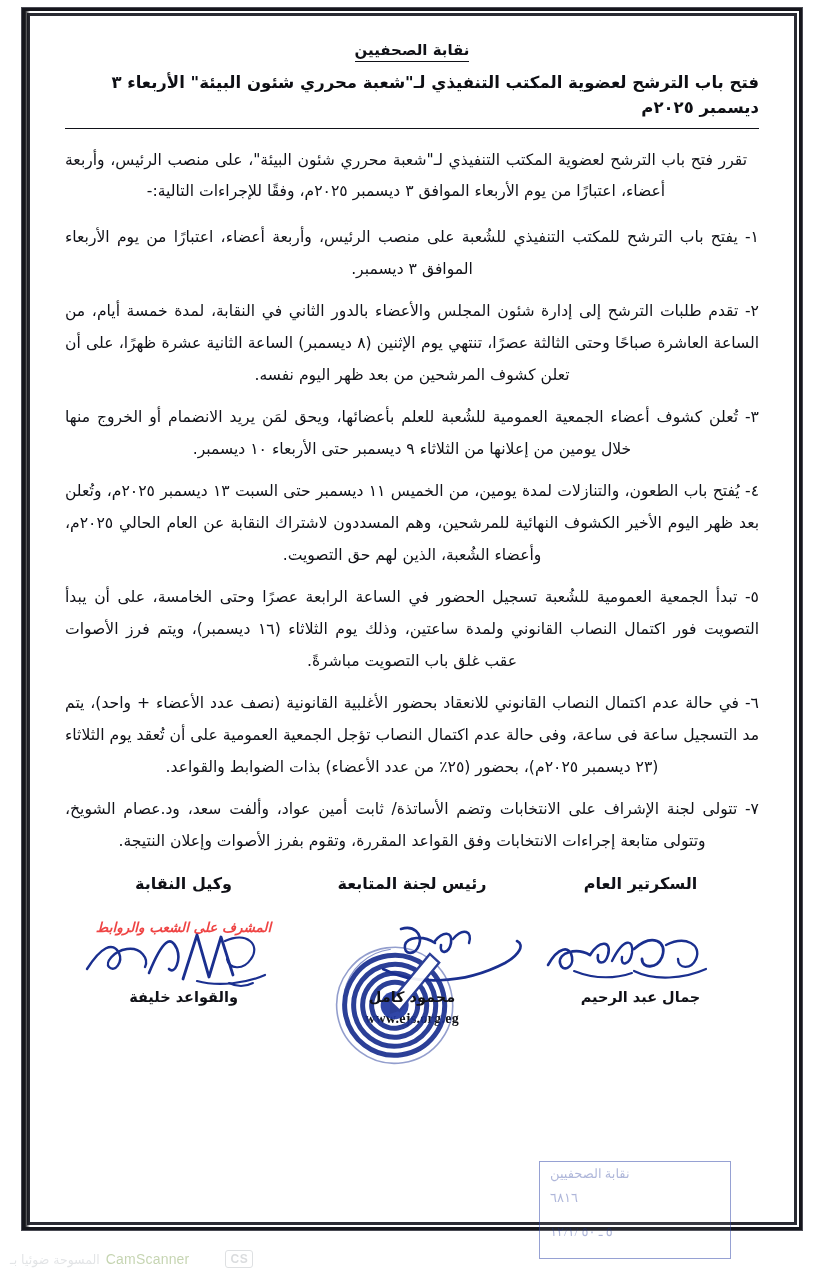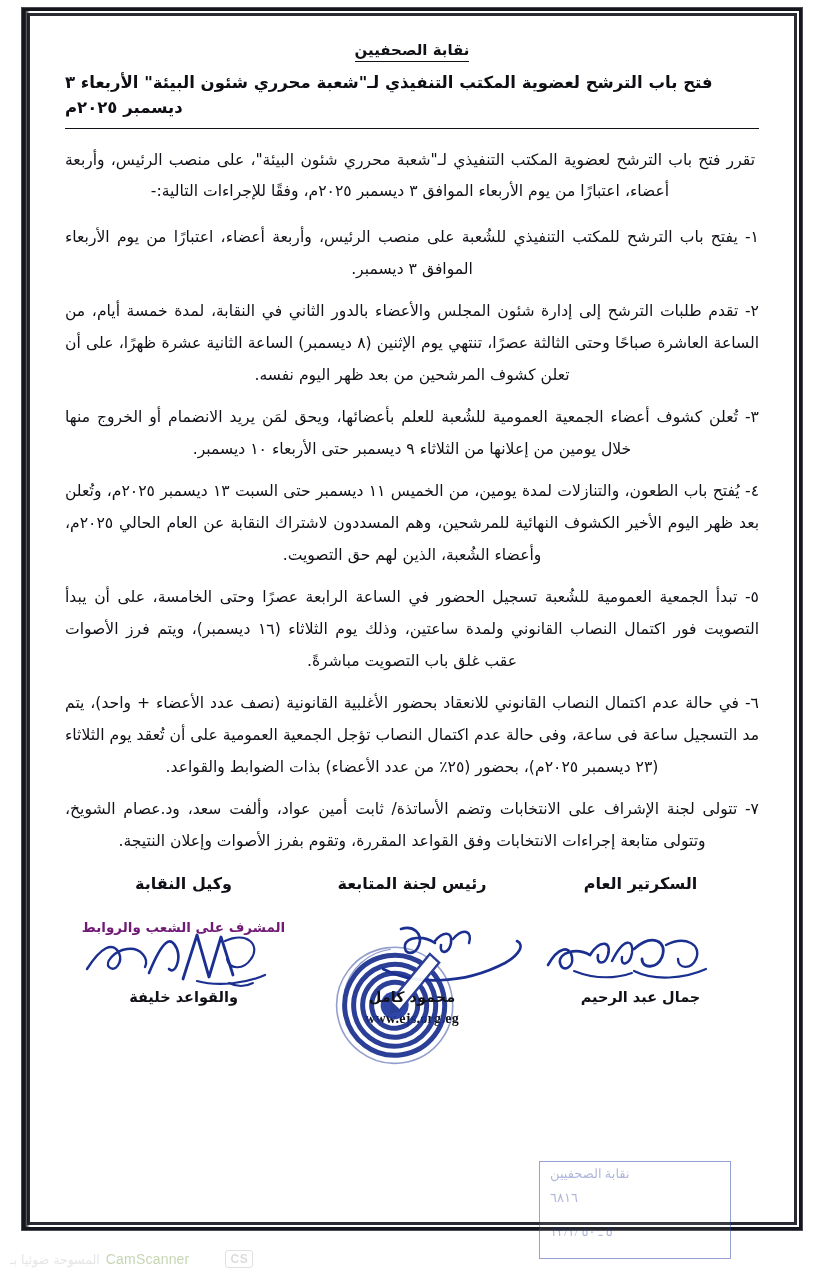--- a/index.html
+++ b/index.html
@@ -56,40 +56,40 @@
     color: #111218;
     letter-spacing: 0.2px;
     margin: 2px 0 12px 0;
   }
   .org-header span {
     border-bottom: 1.6px solid #111218;
     padding-bottom: 2px;
   }
 
   .doc-title {
-    text-align: left;
+    text-align: right;
     font-size: 16.5px;
     font-weight: bold;
     color: #0e0f14;
     line-height: 1.5;
     margin: 0 0 16px 0;
     border-bottom: 1.6px solid #111218;
     padding-bottom: 7px;
   }
 
   
   .doc-body {
     font-size: 15.6px;
     line-height: 2.05;
     color: #101117;
     text-align: justify;
     text-align-last: center;
   }
   .para {
-    margin: 0 4px 9px 0;
+    margin: 0 12px 9px 0;
     text-align: justify;
   }
   .para.preamble { margin-bottom: 14px; }
   .clause {
     margin: 0 0 10px 0;
     text-align: justify;
   }
 
   
   .sign-row {
@@ -108,22 +108,23 @@
   .sign-title {
     font-size: 16px;
     font-weight: bold;
     color: #101117;
     letter-spacing: 1.3px;
     white-space: nowrap;
   }
   .sign-subtitle {
     font-size: 13.5px;
     font-weight: bold;
-    color: #701a75;
+    color: #ef4444;
     margin-top: 26px;
+    font-style: italic;
   }
   .sign-space { height: 52px; position: relative; }
   .sign-name {
     font-size: 14.5px;
     font-weight: bold;
     color: #101117;
     margin-top: 2px;
     position: relative;
     z-index: 3;
   }

